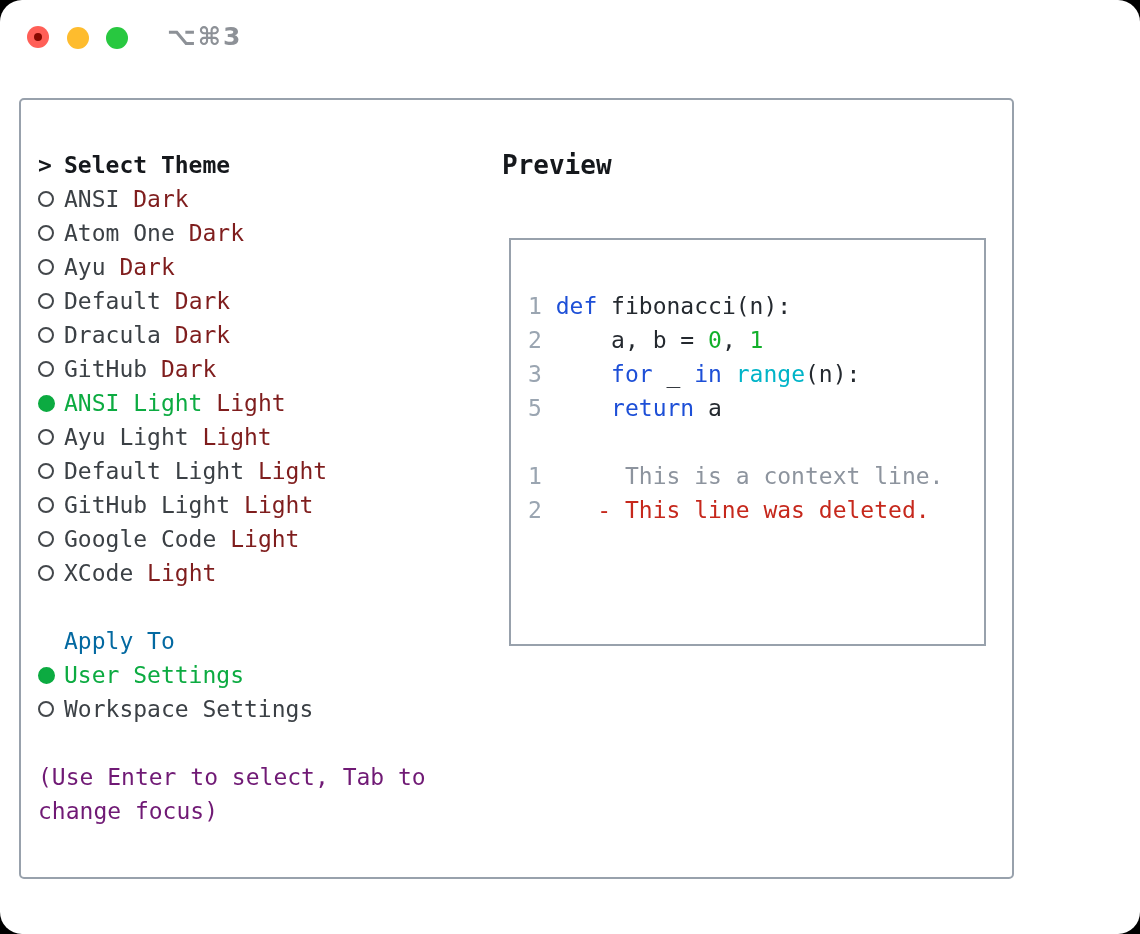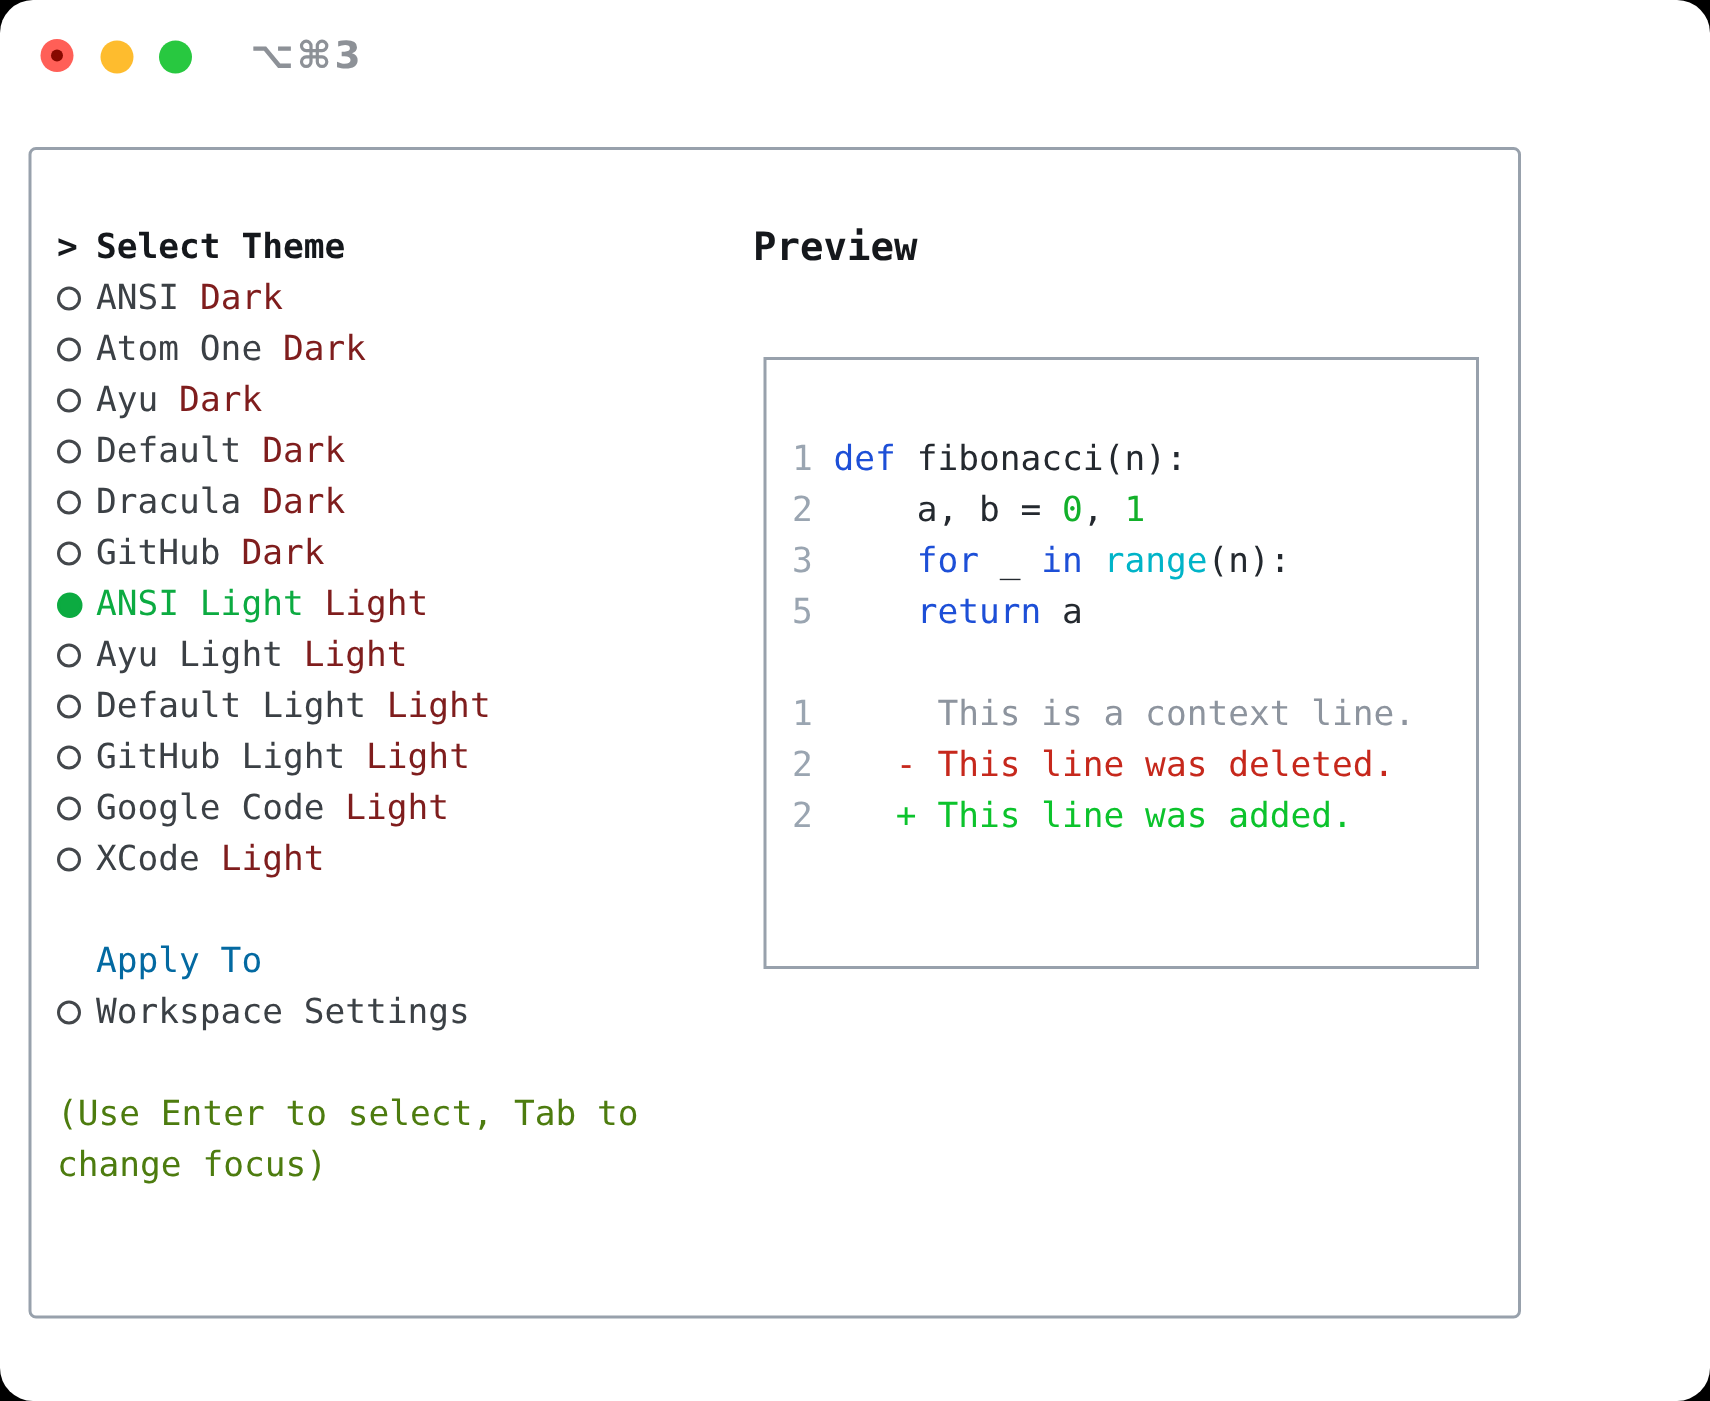--- a/index.html
+++ b/index.html
@@ -33,21 +33,21 @@
   .row{display:flex;align-items:center;height:34px;font-size:23px;white-space:pre;}
   .icon-slot{width:26px;flex:none;display:flex;align-items:center;}
   .caret{color:#15181c;font-weight:bold;font-size:23px;}
   .radio{width:12px;height:12px;border:2px solid #43474b;border-radius:50%;box-sizing:content-box;}
   .radio.filled{background:#0cab41;border-color:#0cab41;width:13px;height:13px;}
   .hdr{font-weight:bold;color:#15181c;}
   .name{color:#3b4045;}
   .variant{color:#7f1d1d;}
   .selected .name{color:#0cab41;}
   .apply-hdr{color:#0369a1;}
-  .hint{color:#4d7c0f;}
+  .hint{color:#701a75;}
   .spacer{height:34px;}
   
   .preview-label{
     position:absolute;left:481px;top:48px;height:34px;display:flex;align-items:center;
     font-size:26px;font-weight:bold;color:#15181c;
   }
   .preview-box{
     position:absolute;left:488px;top:99px;width:473px;height:404px;
     border:2px solid #98a1ac;background:#fff;margin-top:39px;
   }
@@ -133,20 +133,24 @@
         <span class="icon-slot"><span class="radio"></span></span>
         <span class="name">XCode</span><span class="variant">&nbsp;</span><span class="variant">Light</span>
       </div>
 
       <div class="spacer"></div>
 
       <div class="row">
         <span class="icon-slot"></span>
         <span class="apply-hdr">Apply To</span>
       </div>
+      <div class="row selected">
+        <span class="icon-slot"><span class="radio filled"></span></span>
+        <span class="name">User Settings</span>
+      </div>
       <div class="row">
         <span class="icon-slot"><span class="radio"></span></span>
         <span class="name">Workspace Settings</span>
       </div>
 
       <div class="spacer"></div>
 
       <div class="row hint">(Use Enter to select, Tab to</div>
       <div class="row hint">change focus)</div>
     </div>
@@ -155,18 +159,17 @@
 
     <div class="preview-box">
       <div class="code">
         <div class="code-line"><span class="ln">1</span><span class="p"> </span><span class="kw">def</span><span class="p"> fibonacci(n):</span></div>
         <div class="code-line"><span class="ln">2</span><span class="p">     a, b = </span><span class="nu">0</span><span class="p">, </span><span class="nu">1</span></div>
         <div class="code-line"><span class="ln">3</span><span class="p">     </span><span class="kw">for</span><span class="p"> _ </span><span class="kw">in</span><span class="p"> </span><span class="fn">range</span><span class="p">(n):</span></div>
         <div class="code-line"><span class="ln">5</span><span class="p">     </span><span class="kw">return</span><span class="p"> a</span></div>
         <div class="code-line"></div>
         <div class="code-line"><span class="ln">1</span><span class="ctx">      This is a context line.</span></div>
         <div class="code-line"><span class="ln">2</span><span class="del">    - This line was deleted.</span></div>
-        <div class="code-line"><span class="ln">2</span><span class="add">    + This line was added.</span></div>
       </div>
     </div>
 
   </div>
 </div>
 
 </body></html>

